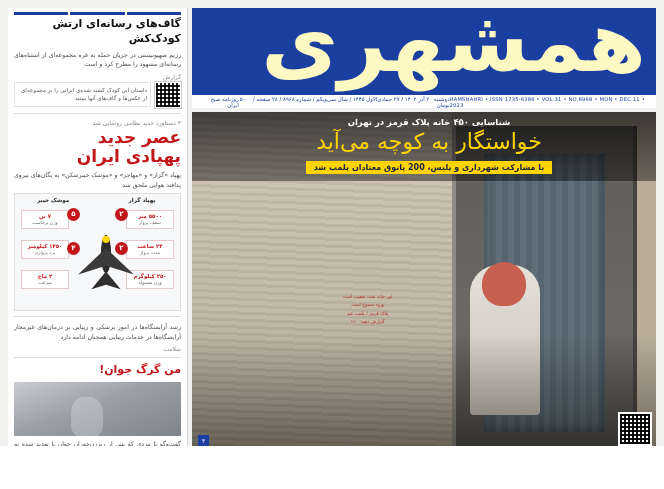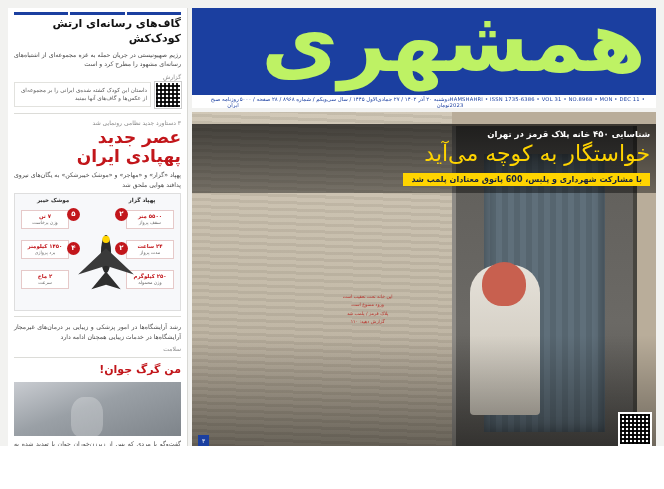--- a/index.html
+++ b/index.html
@@ -159,21 +159,21 @@
     position: absolute;
     left: 192px; top: 8px;
     width: 464px;
     height: 100px;
     background: #1b3fa0;
     overflow: hidden;
   }
   .logo-fa {
     position: absolute;
     right: 10px; top: -8px;
-    color: #bef264;
+    color: #fef9c3;
     font-size: 84px;
     font-weight: bold;
     letter-spacing: -2px;
     line-height: 1;
     white-space: nowrap;
     font-family: "DejaVu Sans", "Liberation Sans", sans-serif;
   }
   .mast-strip {
     position: absolute;
     left: 0; bottom: 0;
@@ -257,24 +257,25 @@
     position: absolute;
     left: 26%; top: 52%;
     width: 110px;
     text-align: center;
     color: #b9312b;
     font-size: 4.6px;
     line-height: 1.85;
   }
   .hero-band {
     position: absolute;
-    left: 0; top: 12px;
+    left: 0; top: 0;
     width: 100%;
     padding: 5px 6px 7px 16px;
     background: linear-gradient(180deg, rgba(0,0,0,0.68), rgba(0,0,0,0.42));
+    text-align: center;
   }
   .hero-kicker {
     color: #ffffff;
     font-size: 8.5px;
     font-weight: bold;
     margin-bottom: 3px;
   }
   .hero-title {
     color: #ffd400;
     font-size: 22px;
@@ -513,21 +514,21 @@
         <div>این خانه تحت تعقیب است</div>
         <div>ورود ممنوع است</div>
         <div>پلاک قرمز / پلمب شد</div>
         <div>گزارش دهید: ۱۱۰</div>
       </div>
     </div>
 
     <div class="hero-band">
       <div class="hero-kicker">شناسایی ۴۵۰ خانه پلاک قرمز در تهران</div>
       <div class="hero-title">خواستگار به کوچه می‌آید</div>
-      <div class="hero-sub">با مشارکت شهرداری و پلیس، 600 پاتوق معتادان پلمب شد</div>
+      <div class="hero-sub">با مشارکت شهرداری و پلیس، 200 پاتوق معتادان پلمب شد</div>
     </div>
 
     <div class="hero-qr"></div>
     <div class="page-num">۳</div>
     <div class="hero-caption">داستان این کوچه مشهد برای خانه‌های پلاک قرمز در محله‌های تهران چیست؟</div>
   </div>
 
   <div class="bottom">
 
     <div class="bcell b1">

